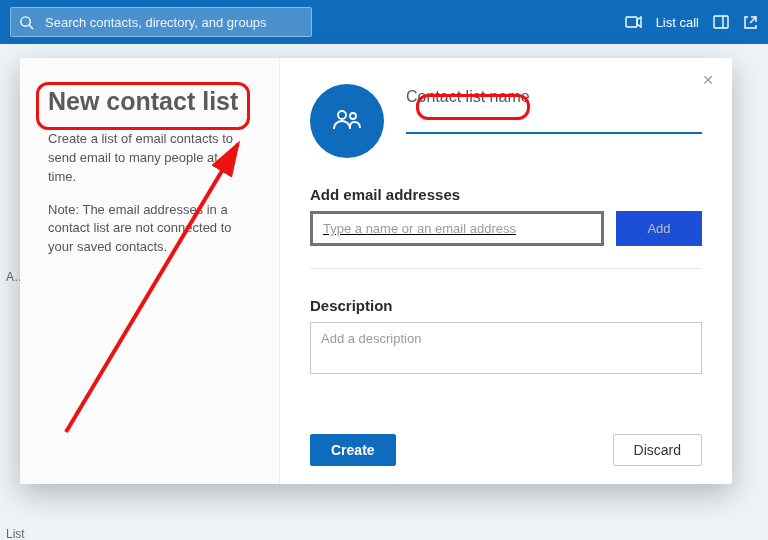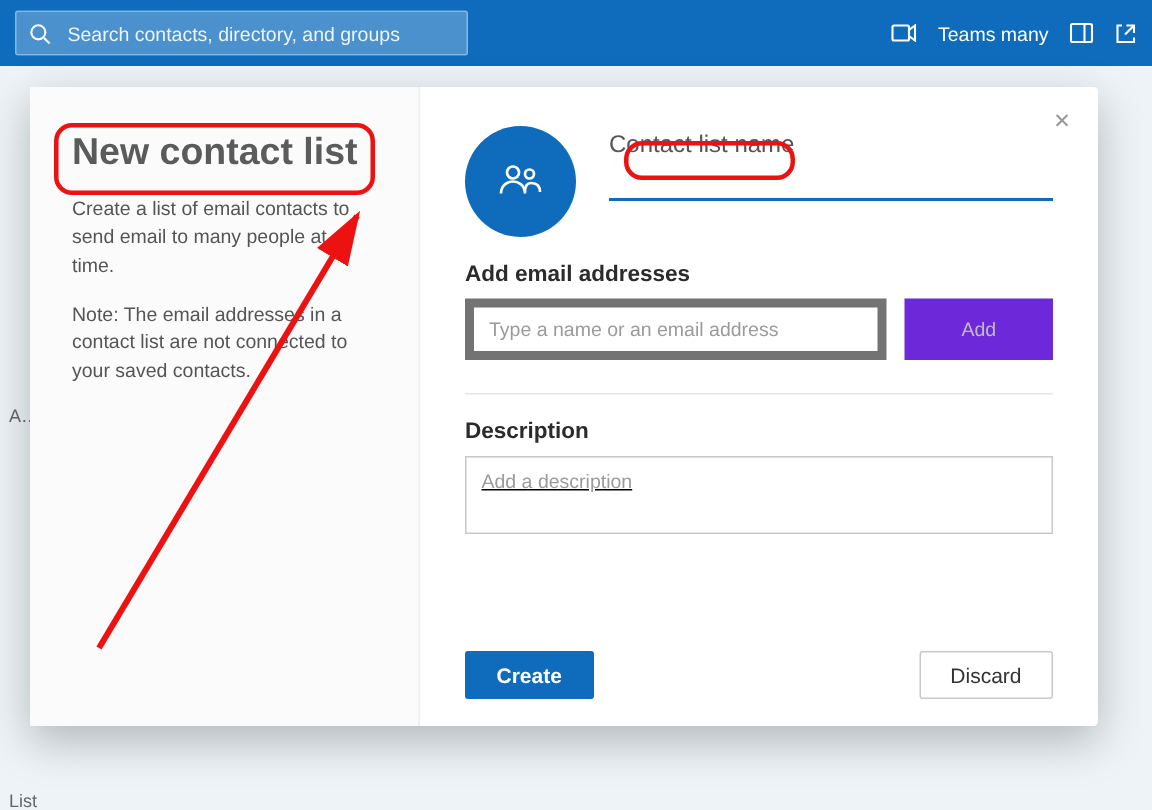--- a/index.html
+++ b/index.html
@@ -81,48 +81,48 @@
   .name-label { font-size: 16px; color:#555; }
   .name-input {
     width: 100%;
     border: none;
     border-bottom: 2px solid #0f6cbd;
     padding: 6px 0 4px 0;
     font-size: 14px;
     outline:none;
     background:transparent;
   }
-  .section-h { font-size: 15px; font-weight: 600; color: #2b2b2b; margin-top: 16px; margin-bottom: 8px; }
+  .section-h { font-size: 15px; font-weight: 600; color: #2b2b2b; margin-top: 28px; margin-bottom: 8px; }
   .email-row { display:flex; gap:12px; }
   .email-input {
     flex:1;
-    border:6px solid #737373;
+    border:3px solid #737373;
     padding: 7px 10px;
     font-size: 13px;
     outline:none;
+    text-decoration:underline;
   }
   .email-input::placeholder, .desc-input::placeholder { color:#9b9b9b; }
   .add-btn {
-    width: 99px;
+    width: 86px;
     border:none;
-    background:#6d28d9;
+    background:#1d4ed8;
     color:#bdbdbd;
     font-size:13px;
     cursor: default;
   }
   .divider { border:none; border-top:1px solid #e6e6e6; margin-top: 22px; }
   .desc-input {
     width:100%;
     height: 52px;
     border:1px solid #c8c8c8;
     padding: 8px 10px;
     font-size:13px;
     resize:none;
     outline:none;
-    text-decoration:underline;
   }
   .footer {
     margin-top:auto;
     display:flex; justify-content:space-between; gap:10px;
     padding-top: 14px;
   }
   .btn {
     padding: 7px 20px;
     font-size: 14px;
     border-radius: 2px;
@@ -156,21 +156,21 @@
     <input placeholder="Search contacts, directory, and groups" style="">
   </div>
   <div class="topbar-spacer"></div>
   <div class="topbar-right">
     <span class="ticon">
       <svg width="17" height="12" viewBox="0 0 17 12" fill="none" stroke="#fff" stroke-width="1.4">
           <rect x="1" y="1" width="11" height="10" rx="1"></rect>
           <path d="M12 4 L16 1 L16 11 L12 8 Z"></path>
         </svg>
     </span>
-    <span>Teams many</span>
+    <span>List call</span>
     <span class="ticon">
       <svg width="16" height="14" viewBox="0 0 16 14" fill="none" stroke="#fff" stroke-width="1.4">
           <rect x="1" y="1" width="14" height="12" rx="1"></rect>
           <line x1="10" y1="1" x2="10" y2="13"></line>
         </svg>
     </span>
     <span class="ticon">
       <svg width="15" height="15" viewBox="0 0 15 15" fill="none" stroke="#fff" stroke-width="1.4">
           <path d="M5 2 H2 V13 H13 V10"></path>
           <path d="M8 2 H13 V7"></path>

